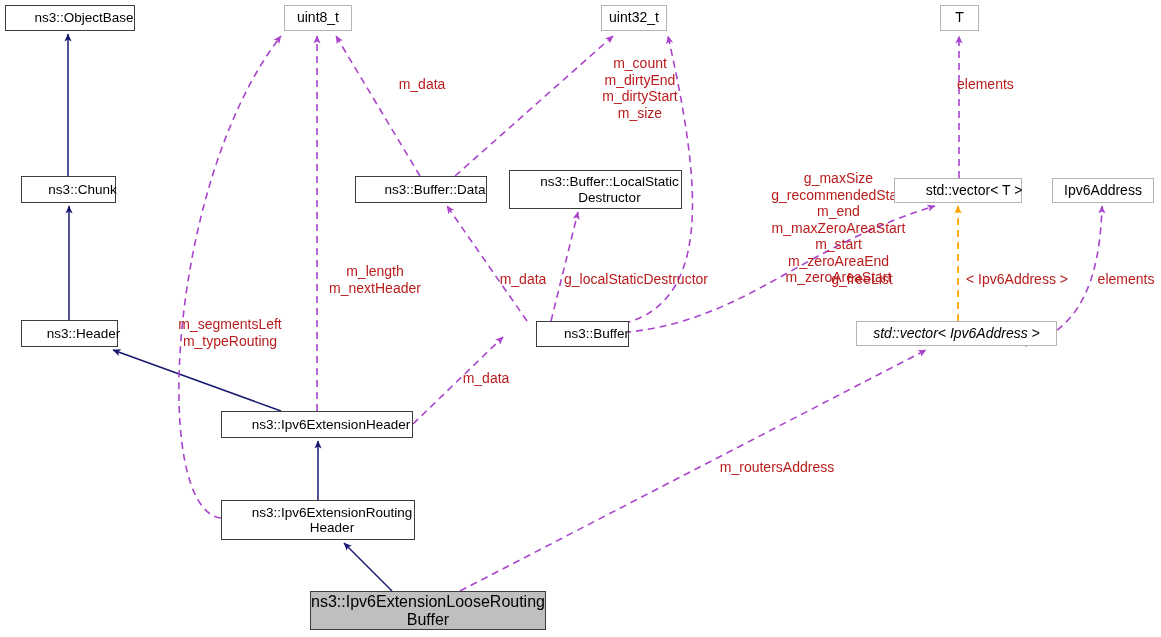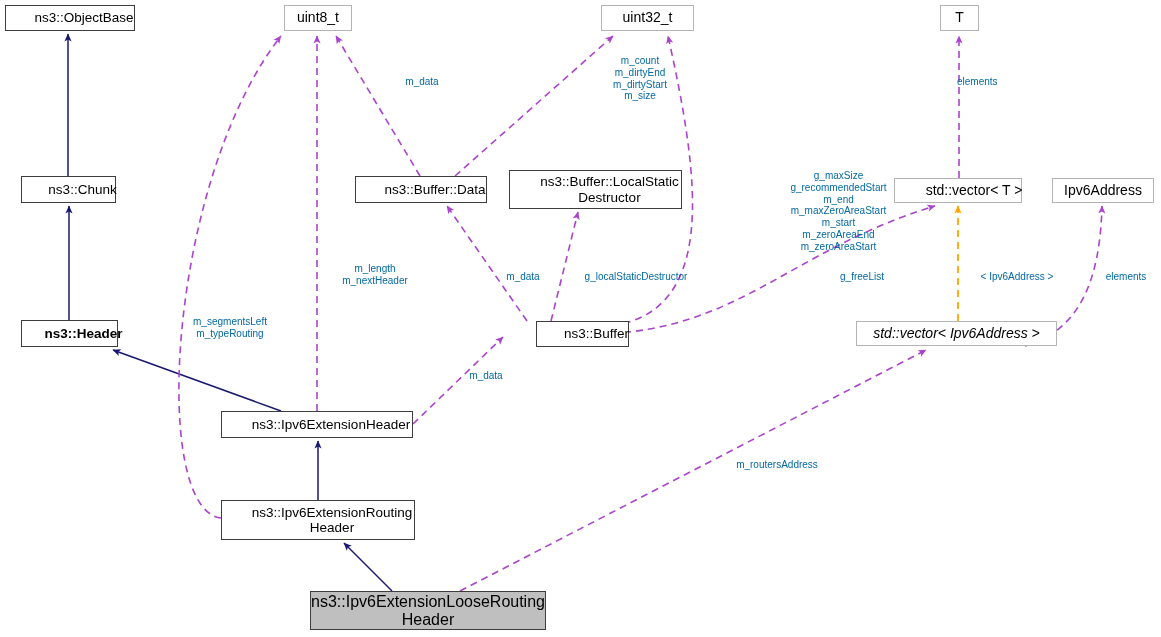--- a/index.html
+++ b/index.html
@@ -46,22 +46,22 @@
   .node.weak {
     border: 1.2px solid #b4b4b4;
     font-size: 14px;
   }
   .node.current {
     background: #bfbfbf;
     border: 1.6px solid #3d3d3d;
   }
   .edge-label {
     position: absolute;
-    font-size: 10px;
-    color: #0369a1;
+    font-size: 14px;
+    color: #b91c1c;
     text-align: center;
     line-height: 1.18;
     white-space: pre;
     z-index: 2;
     background: transparent;
   }
   .edge-label.left  { text-align: left; }
 </style>
 </head>
 <body>
@@ -123,36 +123,36 @@
 
     <g stroke="#ffa500" stroke-width="1.8" fill="none" stroke-dasharray="7,5" marker-end="url(#arrow-orange)">
 
       <path d="M958,321 L958,206"></path>
     </g>
   </svg>
 
   <div id="nodes">
       <div class="node strong" style="left: 5px; top: 5px; width: 130px; height: 26px;">ns3::ObjectBase</div>
       <div class="node weak" style="left: 284px; top: 5px; width: 68px; height: 26px;">uint8_t</div>
-      <div class="node weak" style="left: 601px; top: 5px; width: 93px; height: 26px; text-align: right;">uint32_t</div>
+      <div class="node weak" style="left: 601px; top: 5px; width: 66px; height: 26px; text-align: right;">uint32_t</div>
       <div class="node weak" style="left: 940px; top: 5px; width: 39px; height: 26px;">T</div>
       <div class="node strong" style="left: 21px; top: 176px; width: 95px; height: 27px;">ns3::Chunk</div>
       <div class="node strong" style="left: 355px; top: 176px; width: 132px; height: 27px;">ns3::Buffer::Data</div>
       <div class="node strong" style="left: 509px; top: 170px; width: 173px; height: 39px;">ns3::Buffer::LocalStatic
 Destructor</div>
       <div class="node weak" style="left: 894px; top: 178px; width: 128px; height: 25px; padding-left: 32px;">std::vector&lt; T &gt;</div>
       <div class="node weak" style="left: 1052px; top: 178px; width: 102px; height: 25px;">Ipv6Address</div>
-      <div class="node strong" style="left: 21px; top: 320px; width: 97px; height: 27px; font-weight: bold;">ns3::Header</div>
+      <div class="node strong" style="left: 21px; top: 320px; width: 97px; height: 27px;">ns3::Header</div>
       <div class="node strong" style="left: 536px; top: 321px; width: 93px; height: 26px;">ns3::Buffer</div>
       <div class="node weak" style="left: 856px; top: 321px; width: 201px; height: 25px; font-style: italic;">std::vector&lt; Ipv6Address &gt;</div>
       <div class="node strong" style="left: 221px; top: 411px; width: 192px; height: 27px; text-align: right;">ns3::Ipv6ExtensionHeader</div>
       <div class="node strong" style="left: 221px; top: 500px; width: 194px; height: 40px;">ns3::Ipv6ExtensionRouting
 Header</div>
       <div class="node current" style="left: 310px; top: 591px; width: 236px; height: 39px;">ns3::Ipv6ExtensionLooseRouting
-Header</div>
+Buffer</div>
     </div>
   <div id="labels">
       <div class="edge-label" style="left: 377px; top: 76px; width: 90px;">m_data</div>
       <div class="edge-label" style="left: 560px; top: 55px; width: 160px;">m_count
 m_dirtyEnd
 m_dirtyStart
 m_size</div>
       <div class="edge-label left" style="left: 957px; top: 76px; width: 90px;">elements</div>
       <div class="edge-label" style="left: 729px; top: 137px; width: 219px; margin-top: 33px;">g_maxSize
 g_recommendedStart

